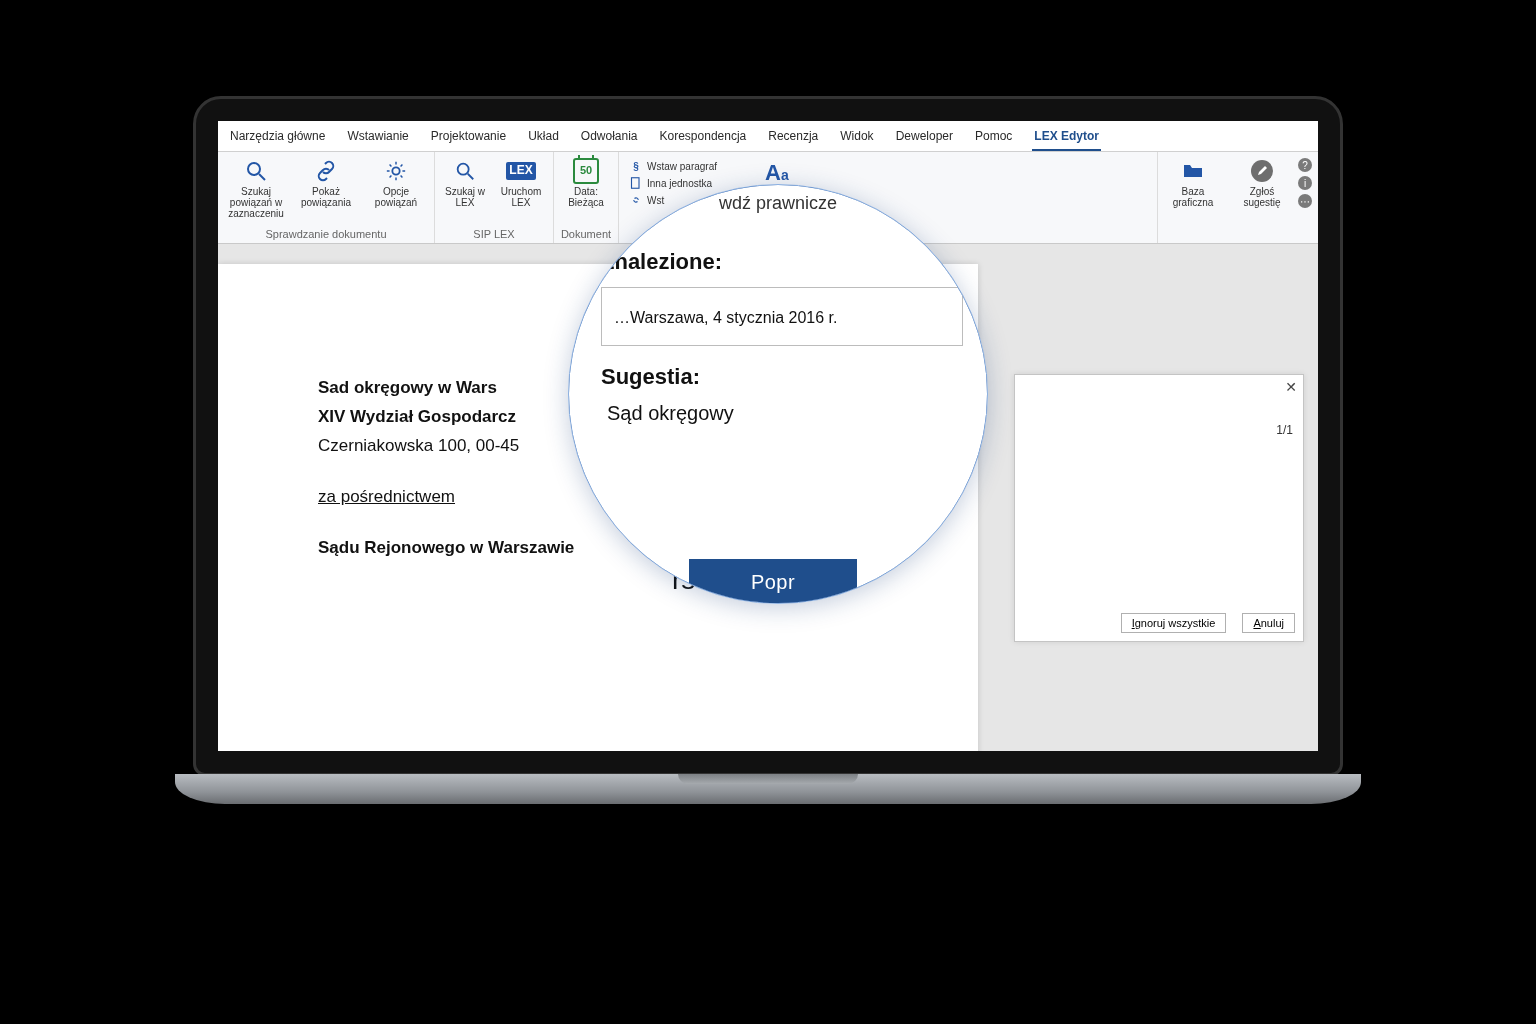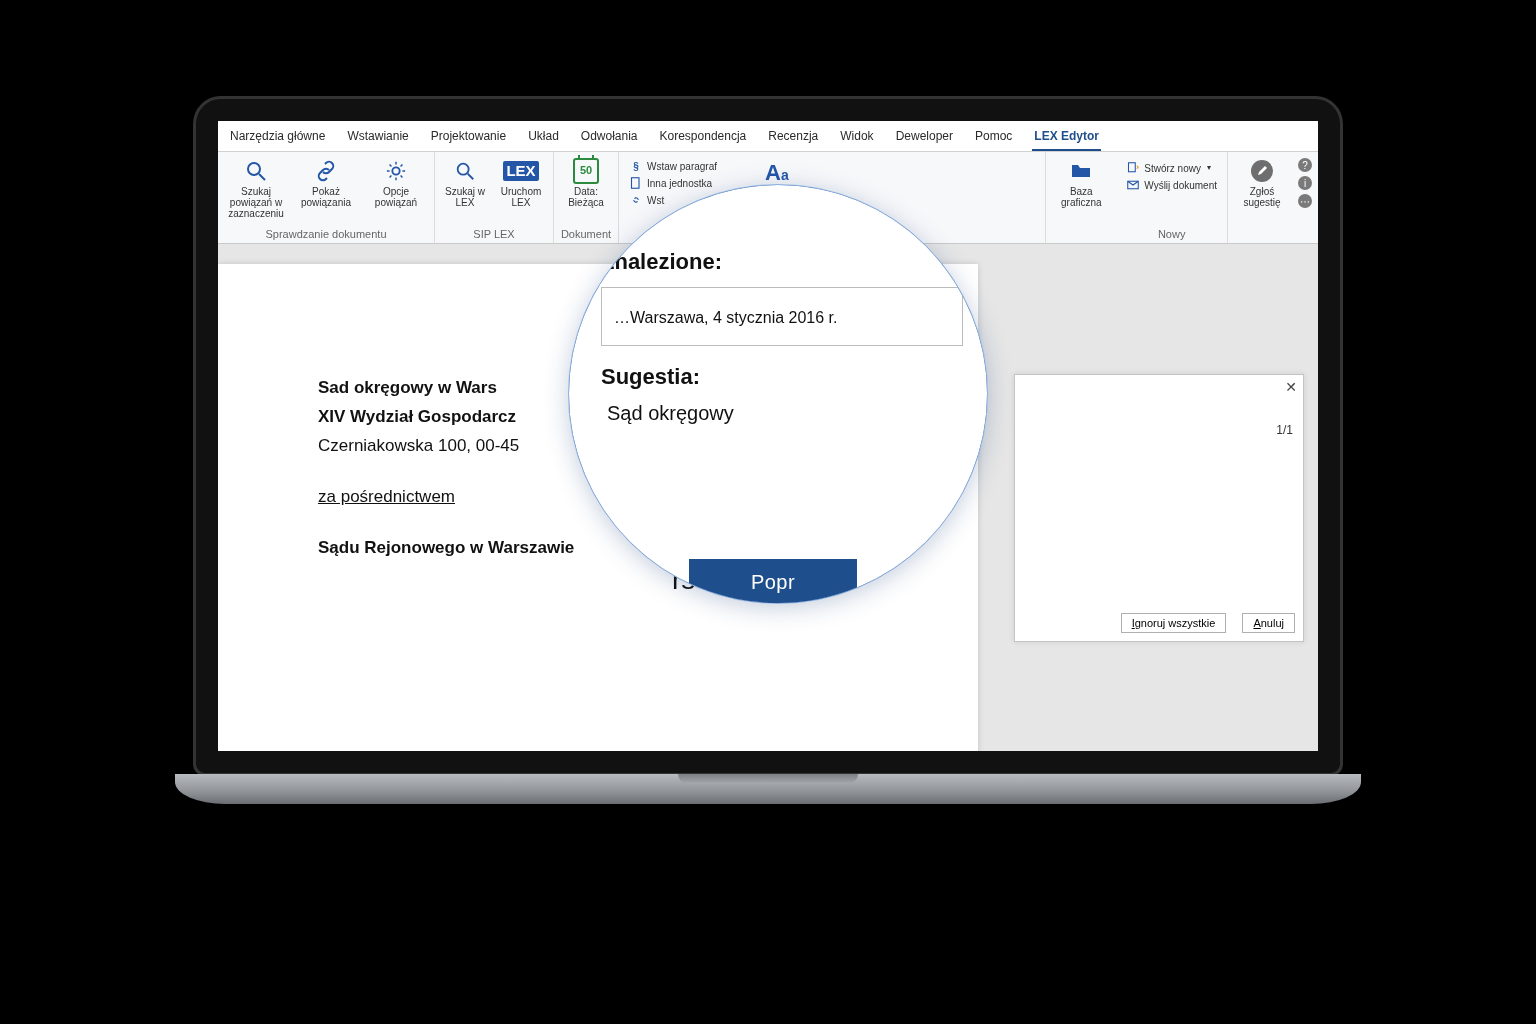--- a/index.html
+++ b/index.html
@@ -161,21 +161,21 @@
   .mag-box .hl { background: #f6c4c4; }
   .mag-sugg { font-size: 20px; margin-top: 6px; padding-left: 6px; }
   .mag-btn {
     position:absolute; left:120px; bottom:-2px;
     width: 168px; height: 46px;
     background: #1f4e8c; color: #fff;
     font-size: 20px;
     display:flex; align-items:center; justify-content:center;
     letter-spacing: .5px;
   }
-  .lex-badge { display:inline-block; background:#2356a6; color:#fff; font-size:15px; font-weight:700; padding:2px 3px; border-radius:2px; }
+  .lex-badge { display:inline-block; background:#2356a6; color:#fff; font-size:12px; font-weight:700; padding:2px 3px; border-radius:2px; }
   .cal-box { width:26px; height:26px; border:2px solid #2b8a3e; border-radius:3px; position:relative; }
   .cal-box::before { content:""; position:absolute; top:-5px; left:3px; right:3px; height:4px; border-left:2px solid #2b8a3e; border-right:2px solid #2b8a3e; }
   .cal-box span { position:absolute; inset:4px 0 0 0; text-align:center; font-size:11px; font-weight:700; color:#2b8a3e; }
 </style>
 </head>
 <body>
 
 <div class="laptop">
   <div class="screen-outer">
     <div class="screen-inner">
@@ -300,44 +300,20 @@
             <div class="rbtn" style="width:60px">
               <div class="ic">
                 <svg viewBox="0 0 24 24" width="24" height="24">
                     <path d="M3 6h6l2 3h10v9H3z" fill="#2356a6"></path>
                   </svg>
               </div>
               <span>Baza graficzna</span>
             </div>
           </div>
 
-          <div class="group">
-            <div class="vstack" style="padding-top:4px">
-              <div class="rbtn small">
-                <div class="ic">
-                  <svg viewBox="0 0 16 16" width="12" height="12">
-                      <rect x="2" y="1" width="9" height="12" fill="none" stroke="#2356a6" stroke-width="1.4"></rect>
-                      <path d="M13 5l2 2-2 2" stroke="#e69b00" stroke-width="1.4" fill="none"></path>
-                    </svg>
-                </div>
-                <span>Stwórz nowy</span>
-                <span style="font-size:8px; margin-left:2px">▾</span>
-              </div>
-              <div class="rbtn small">
-                <div class="ic">
-                  <svg viewBox="0 0 16 16" width="12" height="12">
-                      <rect x="1" y="3" width="14" height="10" fill="none" stroke="#2356a6" stroke-width="1.4"></rect>
-                      <path d="M1 3l7 5 7-5" fill="none" stroke="#2356a6" stroke-width="1.4"></path>
-                    </svg>
-                </div>
-                <span>Wyślij dokument</span>
-              </div>
-            </div>
-            <div class="group-label">Nowy</div>
-          </div>
 
           <div class="group" style="border-right:none">
             <div class="rbtn" style="width:56px">
               <div class="ic">
                 <svg viewBox="0 0 24 24" width="24" height="24">
                     <circle cx="12" cy="12" r="11" fill="#6e6e6e"></circle>
                     <path d="M8 16l1-3 6-6 2 2-6 6z" fill="#fff"></path>
                   </svg>
               </div>
               <span>Zgłoś sugestię</span>
@@ -368,20 +344,21 @@
             <div class="sp-body"></div>
             <div class="sp-btns">
               <button><span class="ul">I</span><span>gnoruj wszystkie</span></button>
               <button><span class="ul">A</span><span>nuluj</span></button>
             </div>
           </div>
 
           <div style="position:absolute; left:454px; top:320px; font-size:28px; color:#111; font-weight:400;">rs</div>
 
           <div class="magnifier" style="left:350px; top:-60px;">
+            <div class="mag-frag">wdź prawnicze</div>
             <div class="mag-content">
               <h4>Znalezione:</h4>
               <div class="mag-box">
                 <div>…Warszawa, 4 stycznia 2016 r.</div>
               </div>
               <h4>Sugestia:</h4>
               <div class="mag-sugg">Sąd okręgowy</div>
             </div>
             <div class="mag-btn">Popr</div>
           </div>

